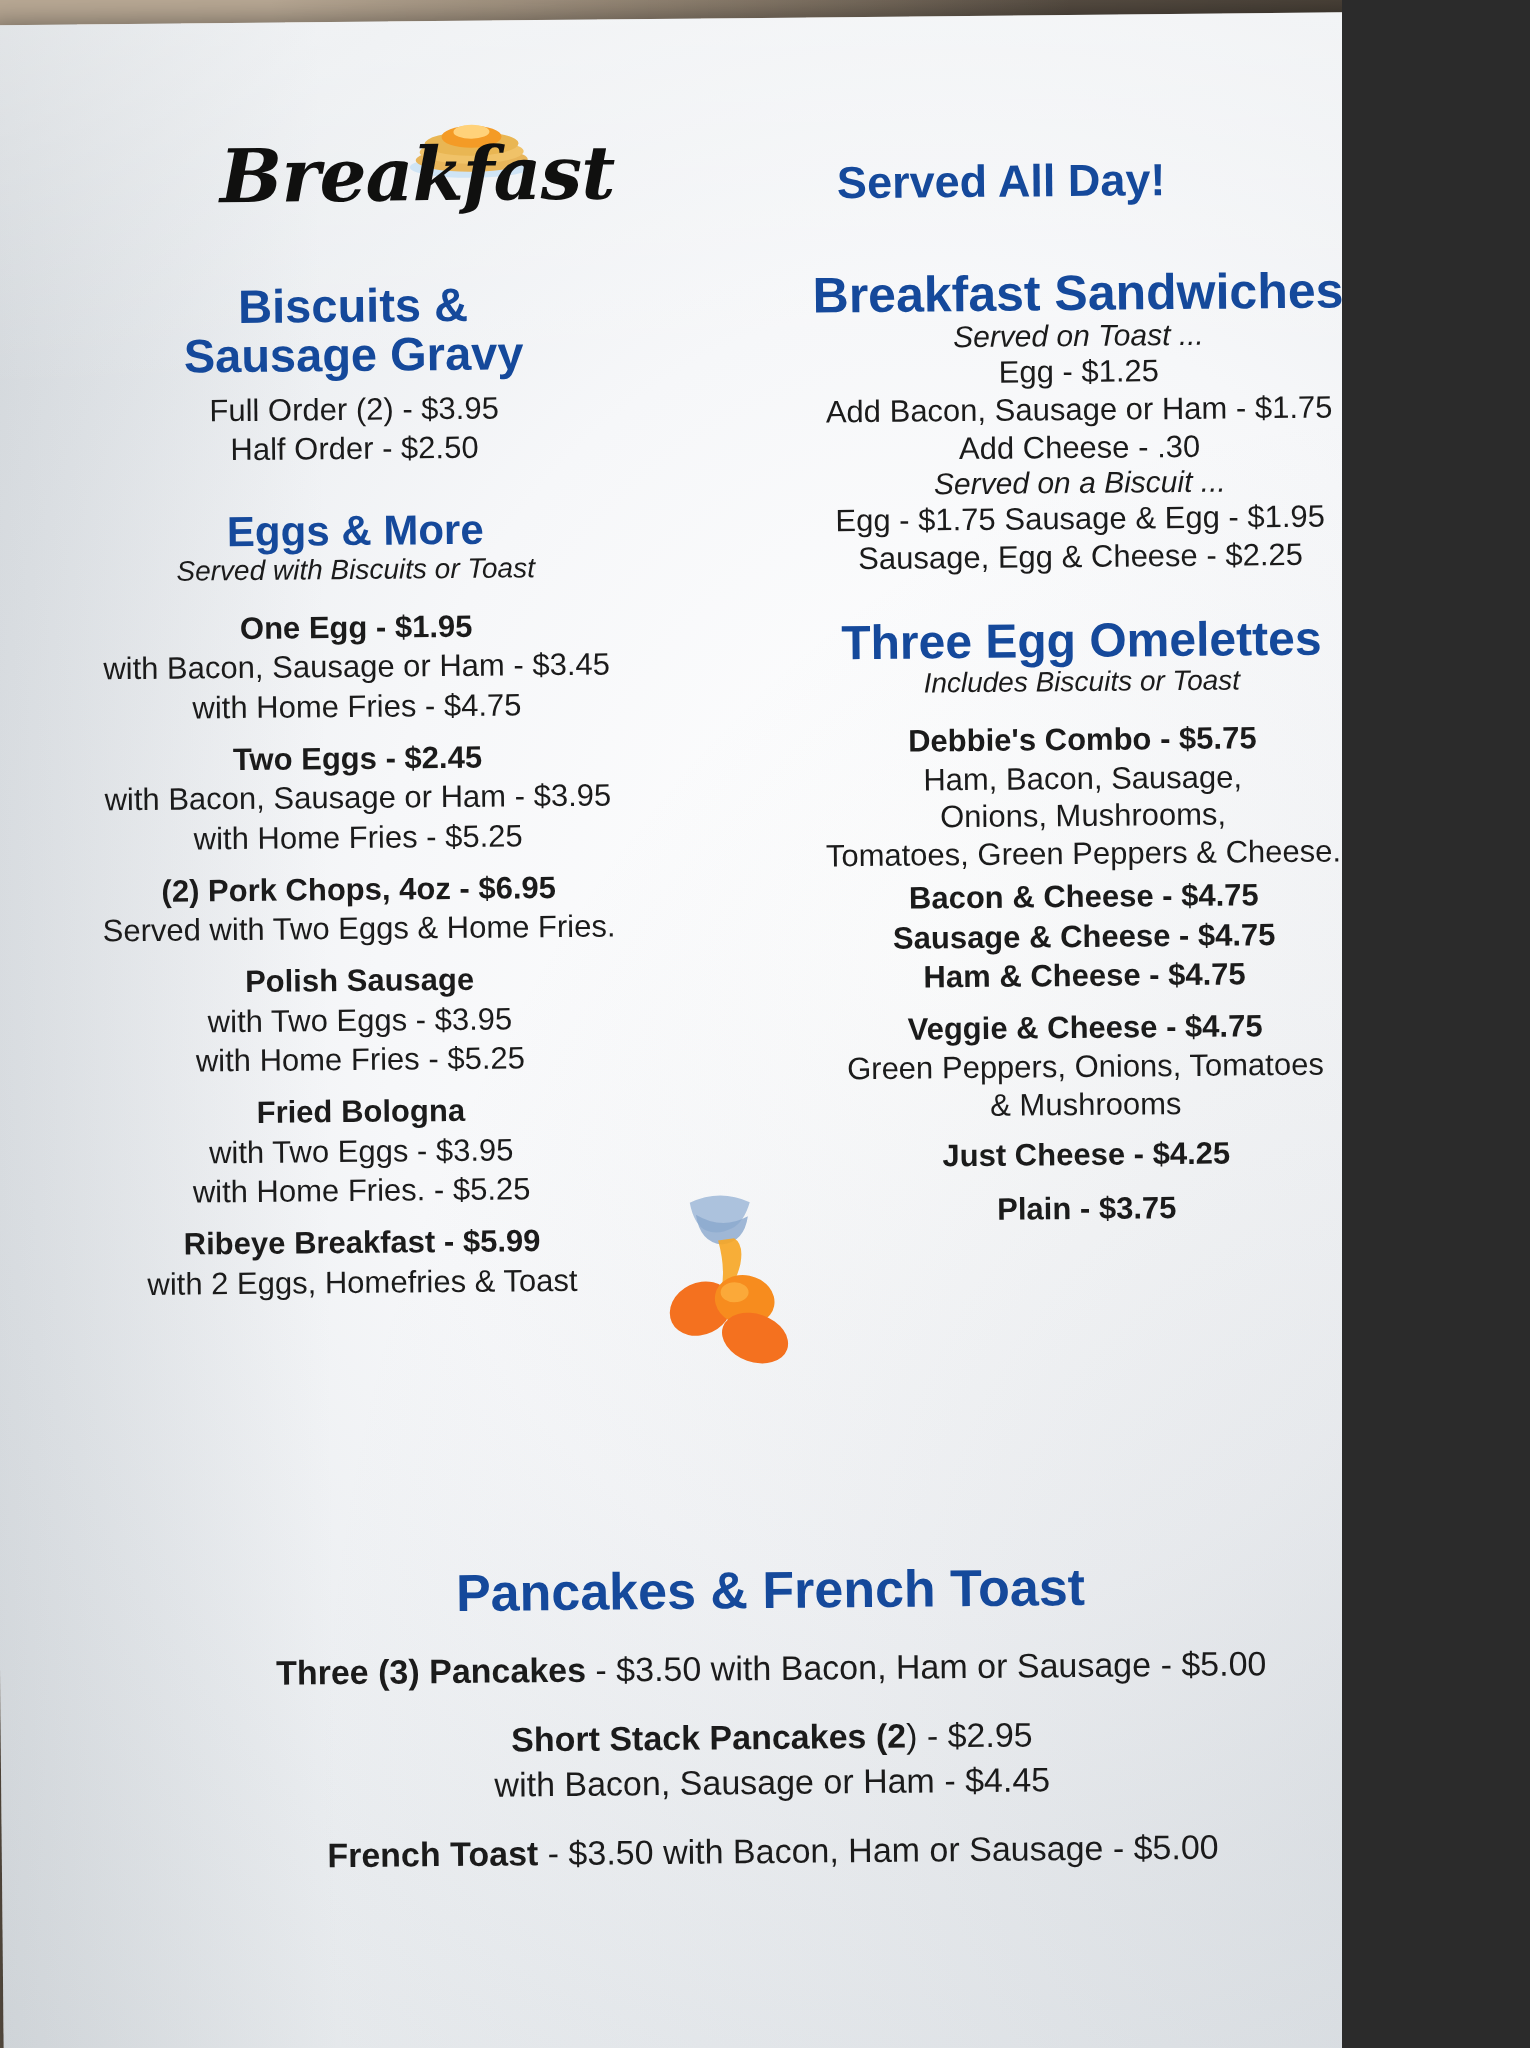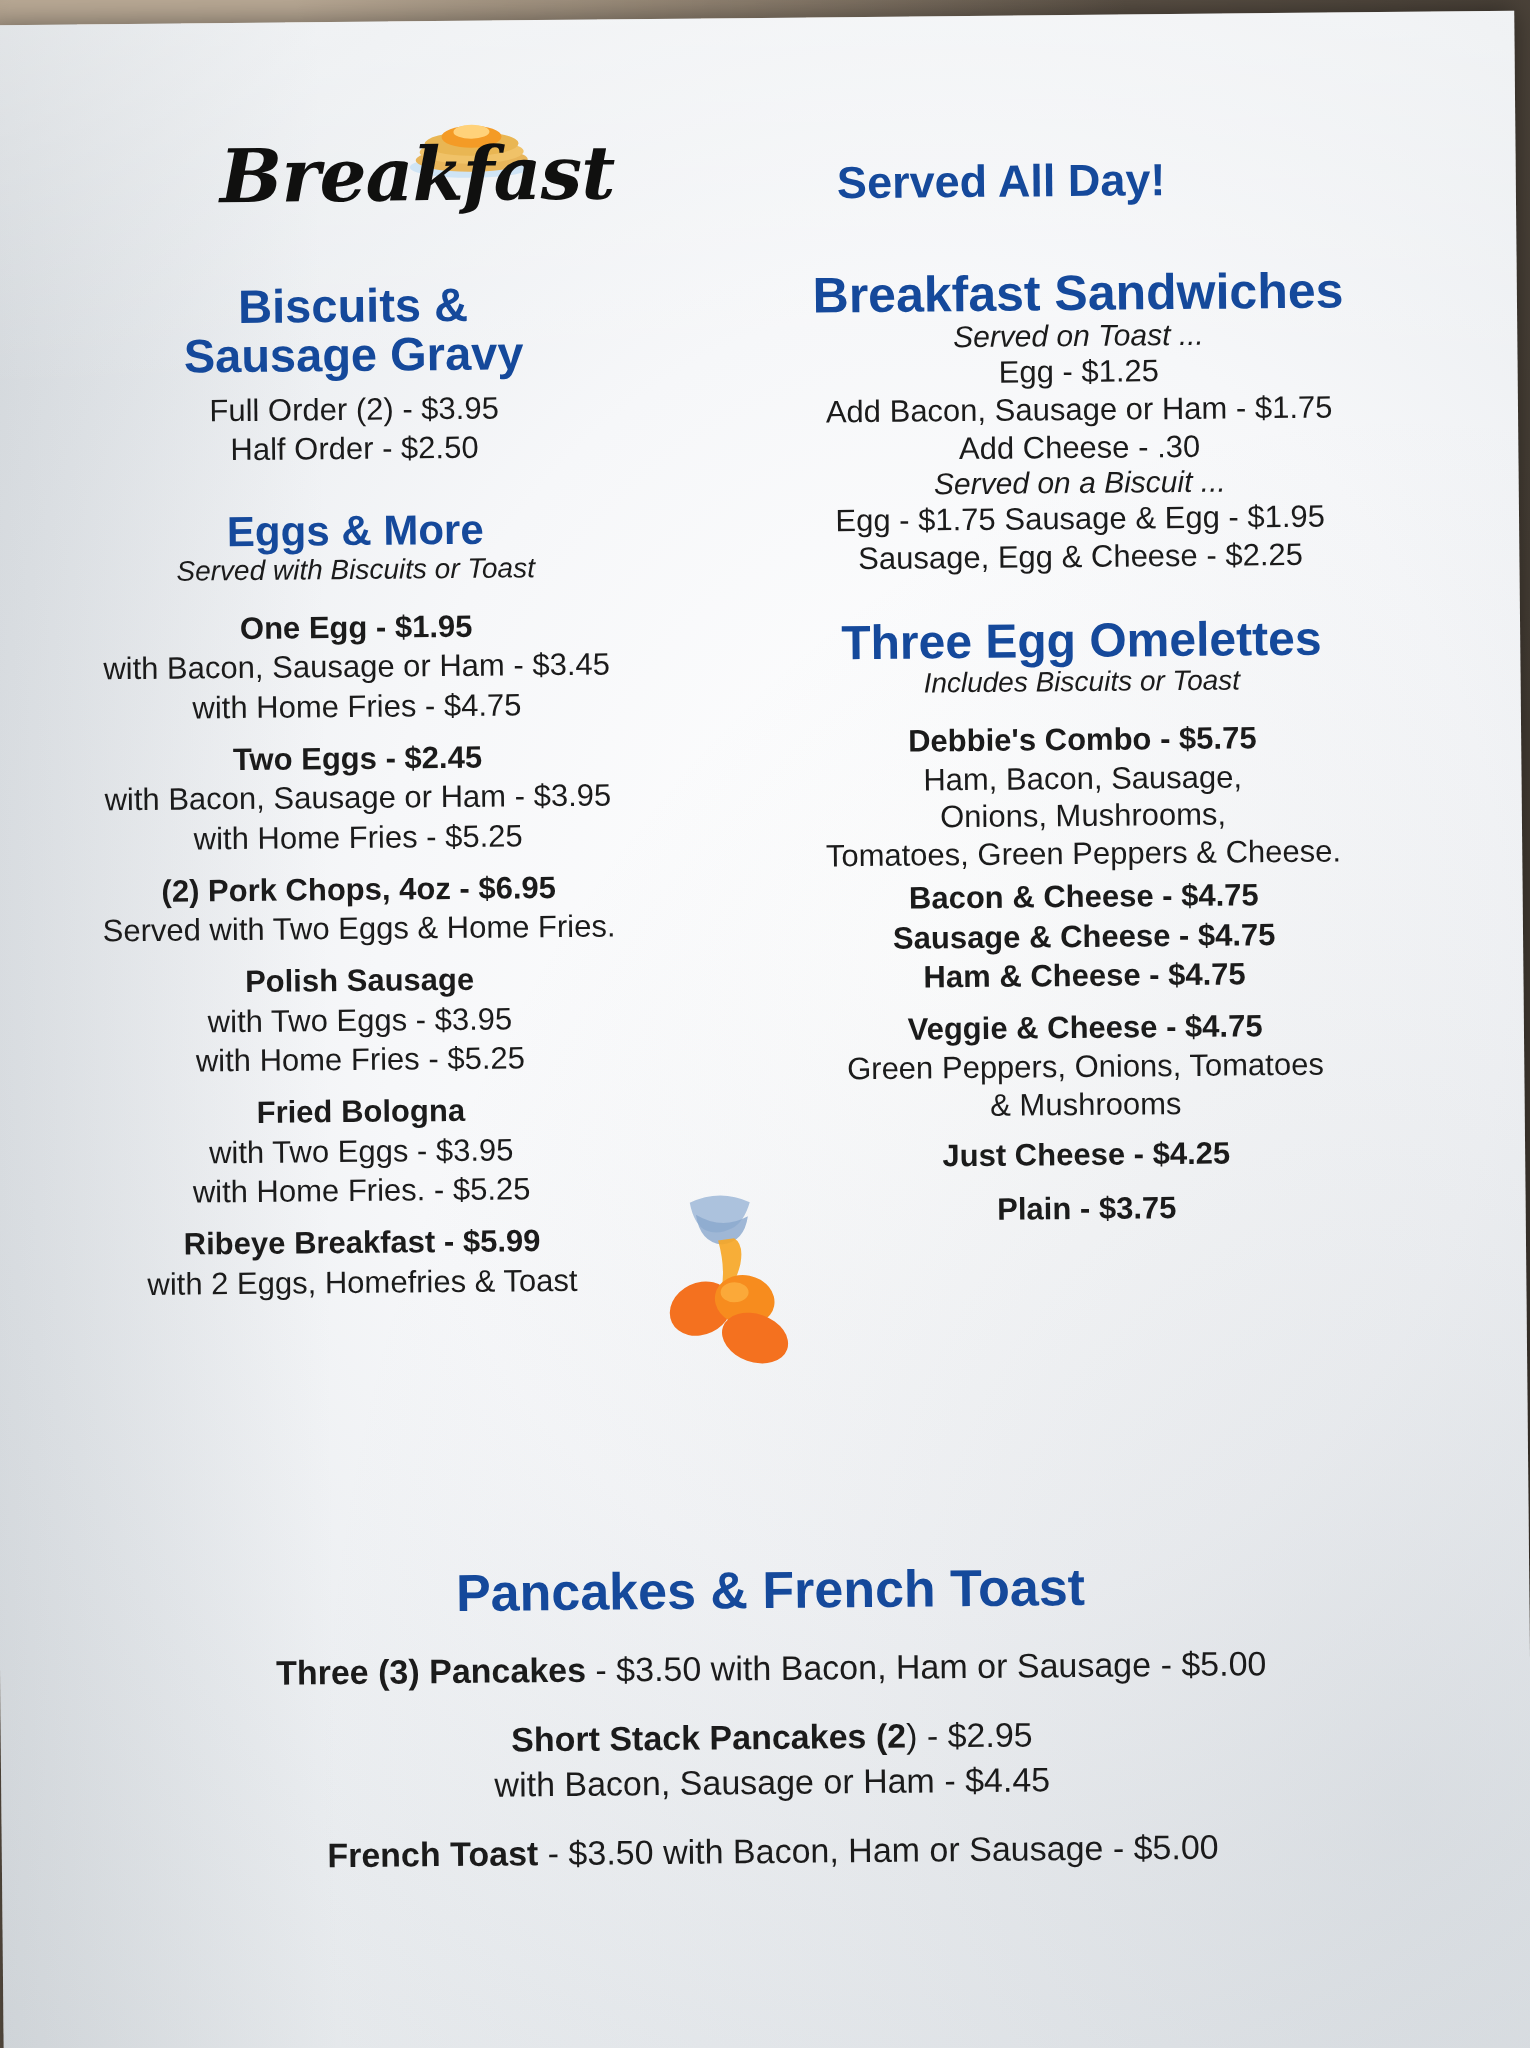--- a/index.html
+++ b/index.html
@@ -10,21 +10,21 @@
   body {
     width: 1530px;
     height: 2048px;
     overflow: hidden;
     font-family: "Liberation Sans", sans-serif;
   }
 
   
   #photo {
     position: relative;
-    width: 1530px;
+    width: 1342px;
     height: 2048px;
     background: #84cc16;
     overflow: hidden;
   }
   #photo .backdrop {
     position: absolute;
     inset: 0;
     background:
       radial-gradient(circle at 10% 2%, #b8a894 0 6%, rgba(184,168,148,0) 40%),
       linear-gradient(100deg, #4a4036 0%, #6d6051 30%, #5a5045 60%, #3d362e 100%);

